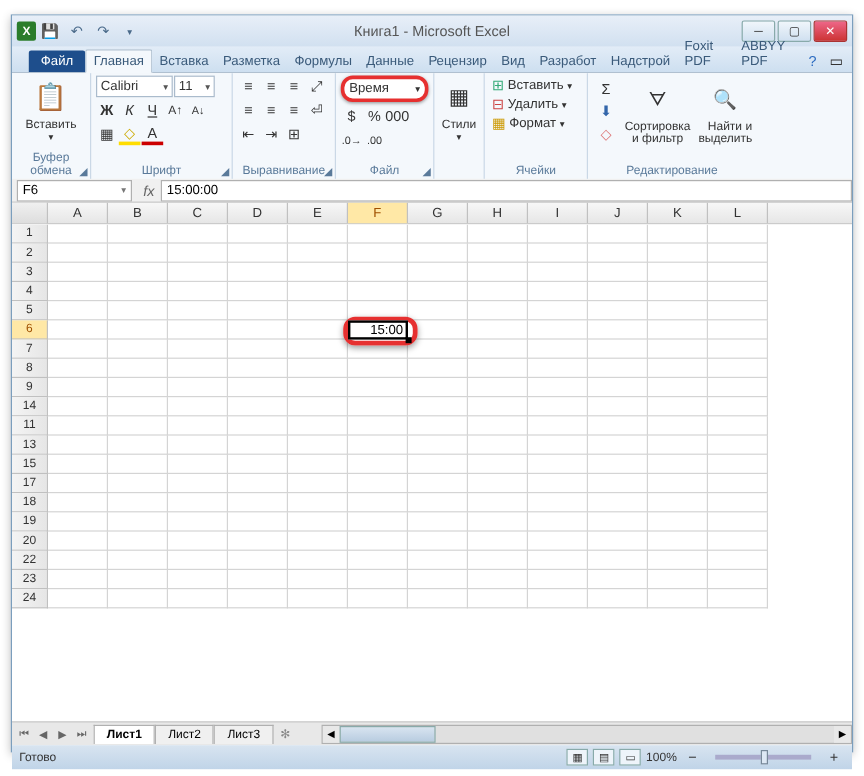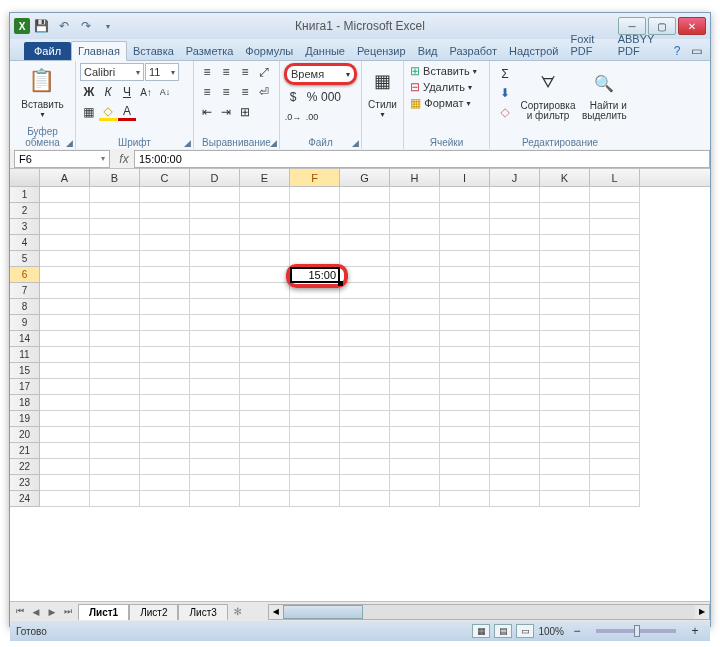--- a/index.html
+++ b/index.html
@@ -441,20 +441,35 @@
         <div class="cell"></div>
         <div class="cell"></div>
         <div class="cell"></div>
         <div class="cell"></div>
         <div class="cell"></div>
         <div class="cell"></div>
         <div class="cell"></div>
         <div class="cell"></div>
       </div>
       <div class="grid-row">
+        <div class="row-h">13</div>
+        <div class="cell"></div>
+        <div class="cell"></div>
+        <div class="cell"></div>
+        <div class="cell"></div>
+        <div class="cell"></div>
+        <div class="cell"></div>
+        <div class="cell"></div>
+        <div class="cell"></div>
+        <div class="cell"></div>
+        <div class="cell"></div>
+        <div class="cell"></div>
+        <div class="cell"></div>
+      </div>
+      <div class="grid-row">
         <div class="row-h">15</div>
         <div class="cell"></div>
         <div class="cell"></div>
         <div class="cell"></div>
         <div class="cell"></div>
         <div class="cell"></div>
         <div class="cell"></div>
         <div class="cell"></div>
         <div class="cell"></div>
         <div class="cell"></div>
@@ -502,35 +517,20 @@
         <div class="cell"></div>
         <div class="cell"></div>
         <div class="cell"></div>
         <div class="cell"></div>
         <div class="cell"></div>
         <div class="cell"></div>
         <div class="cell"></div>
       </div>
       <div class="grid-row">
         <div class="row-h">20</div>
-        <div class="cell"></div>
-        <div class="cell"></div>
-        <div class="cell"></div>
-        <div class="cell"></div>
-        <div class="cell"></div>
-        <div class="cell"></div>
-        <div class="cell"></div>
-        <div class="cell"></div>
-        <div class="cell"></div>
-        <div class="cell"></div>
-        <div class="cell"></div>
-        <div class="cell"></div>
-      </div>
-      <div class="grid-row">
-        <div class="row-h">21</div>
         <div class="cell"></div>
         <div class="cell"></div>
         <div class="cell"></div>
         <div class="cell"></div>
         <div class="cell"></div>
         <div class="cell"></div>
         <div class="cell"></div>
         <div class="cell"></div>
         <div class="cell"></div>
         <div class="cell"></div>

